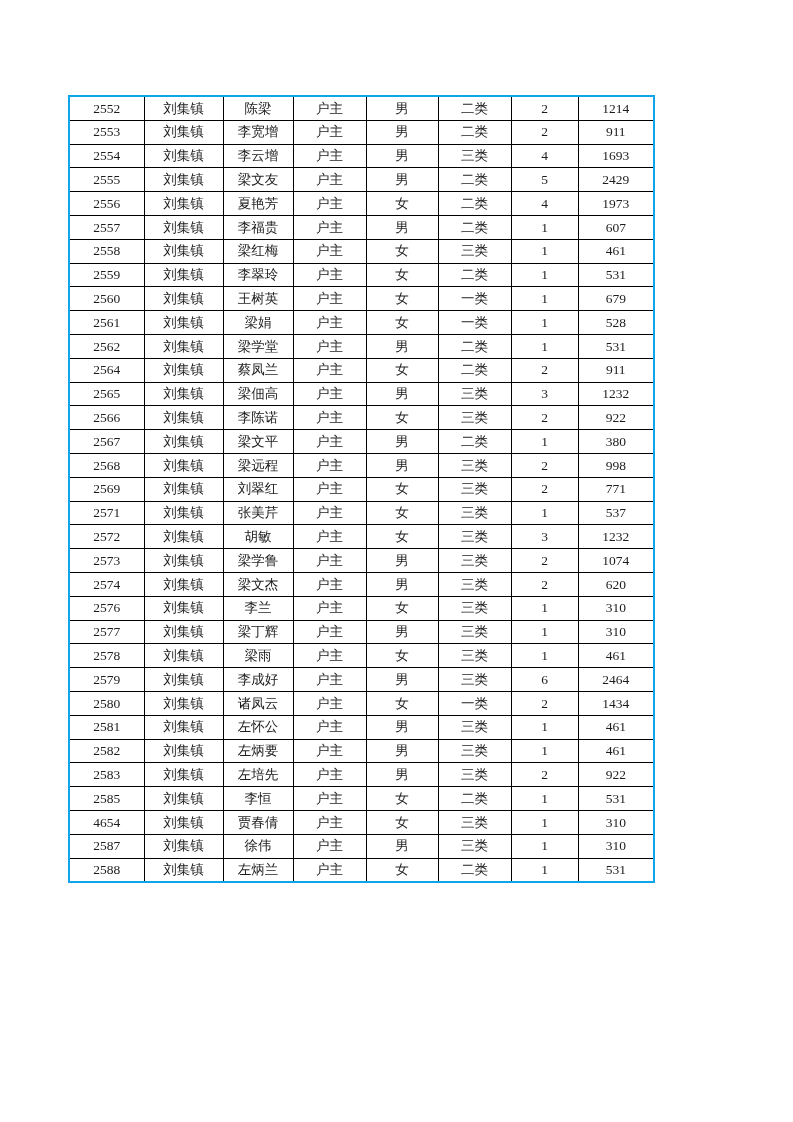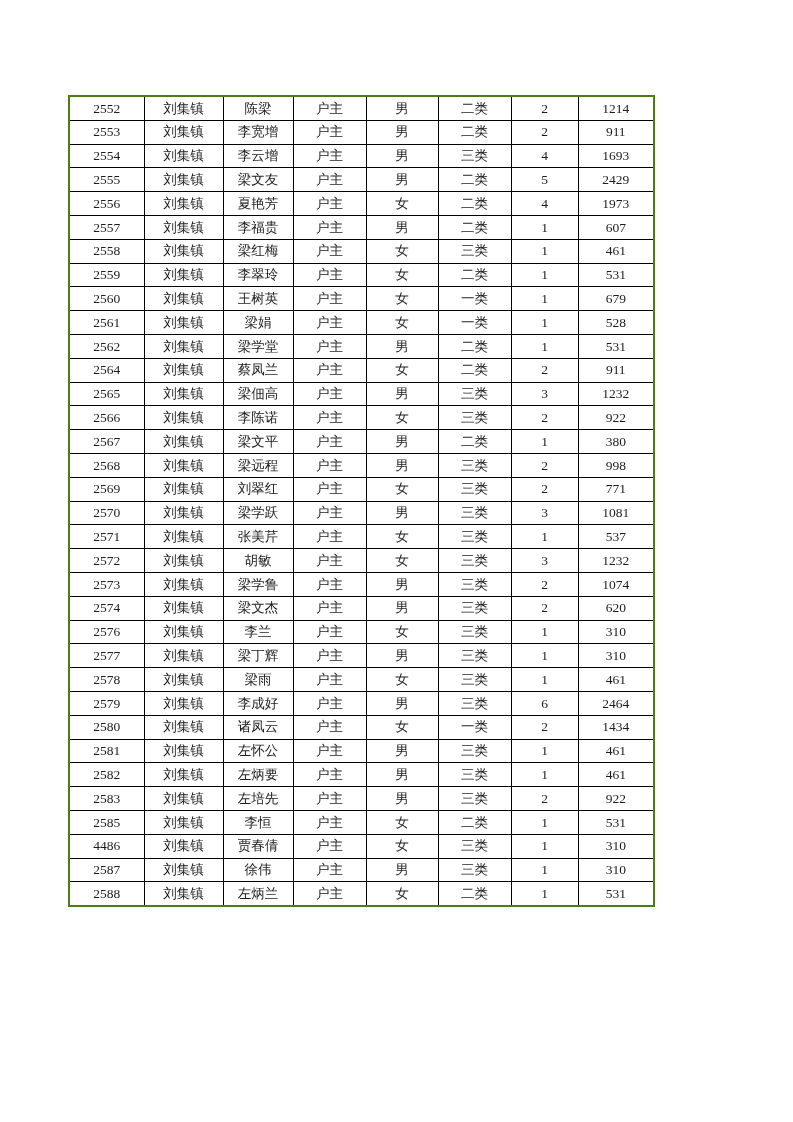--- a/index.html
+++ b/index.html
@@ -14,21 +14,21 @@
     background: #ffffff;
     overflow: hidden;
   }
   table.data-table {
     position: absolute;
     left: 68px;
     top: 95px;
     width: 585px;
     border-collapse: collapse;
     table-layout: fixed;
-    border: 2px solid #4d7c0f;
+    border: 2px solid #0ea5e9;
   }
   table.data-table td {
     border: 1px solid #000000;
     height: 22.8px;
     padding: 0;
     text-align: center;
     vertical-align: middle;
     font-family: "Liberation Serif", "DejaVu Serif", serif;
     font-size: 13.5px;
     line-height: 1;
@@ -217,30 +217,20 @@
           <td>2569</td>
           <td>刘集镇</td>
           <td>刘翠红</td>
           <td>户主</td>
           <td>女</td>
           <td>三类</td>
           <td>2</td>
           <td>771</td>
         </tr>
         <tr>
-          <td>2570</td>
-          <td>刘集镇</td>
-          <td>梁学跃</td>
-          <td>户主</td>
-          <td>男</td>
-          <td>三类</td>
-          <td>3</td>
-          <td>1081</td>
-        </tr>
-        <tr>
           <td>2571</td>
           <td>刘集镇</td>
           <td>张美芹</td>
           <td>户主</td>
           <td>女</td>
           <td>三类</td>
           <td>1</td>
           <td>537</td>
         </tr>
         <tr>
@@ -357,21 +347,21 @@
           <td>2585</td>
           <td>刘集镇</td>
           <td>李恒</td>
           <td>户主</td>
           <td>女</td>
           <td>二类</td>
           <td>1</td>
           <td>531</td>
         </tr>
         <tr>
-          <td>4486</td>
+          <td>4654</td>
           <td>刘集镇</td>
           <td>贾春倩</td>
           <td>户主</td>
           <td>女</td>
           <td>三类</td>
           <td>1</td>
           <td>310</td>
         </tr>
         <tr>
           <td>2587</td>

